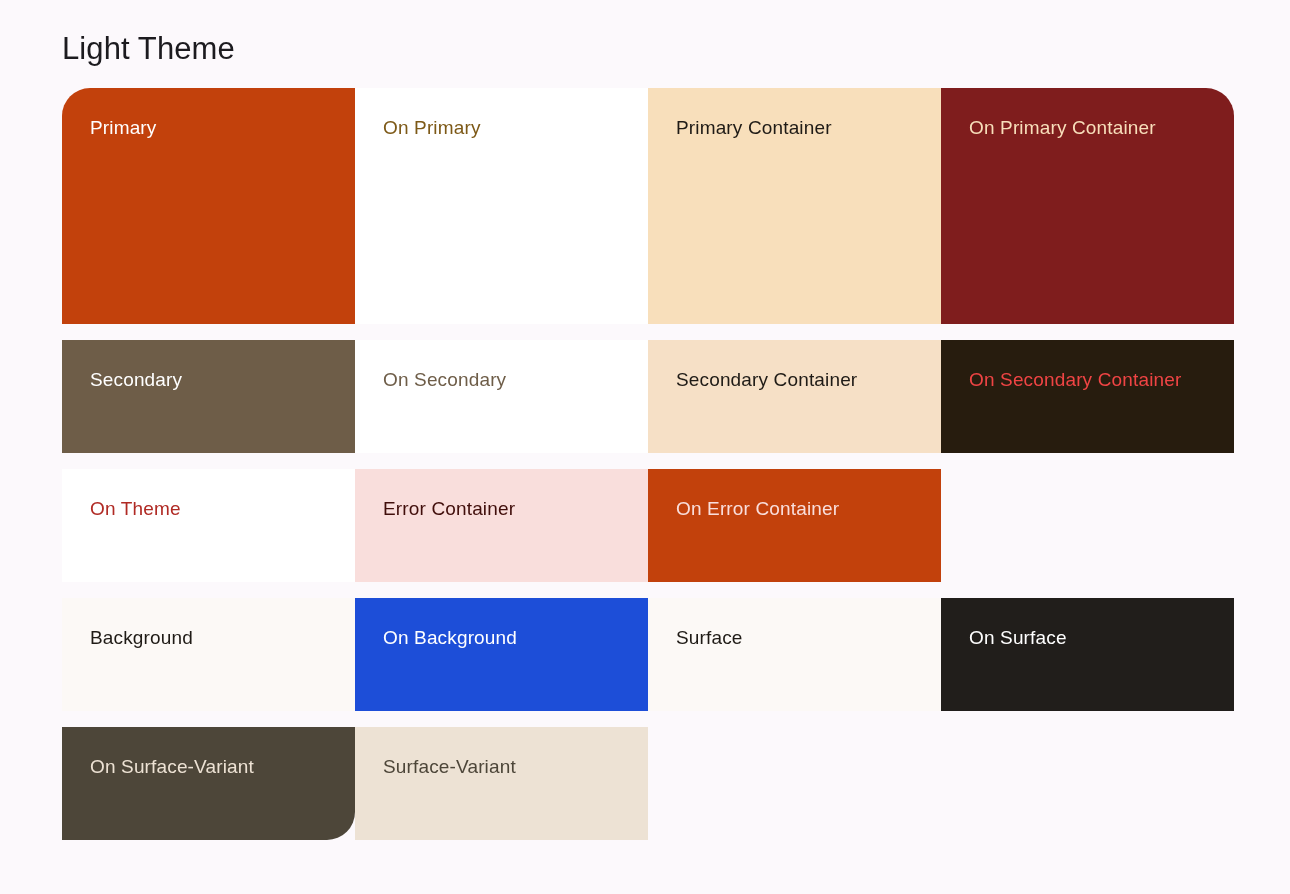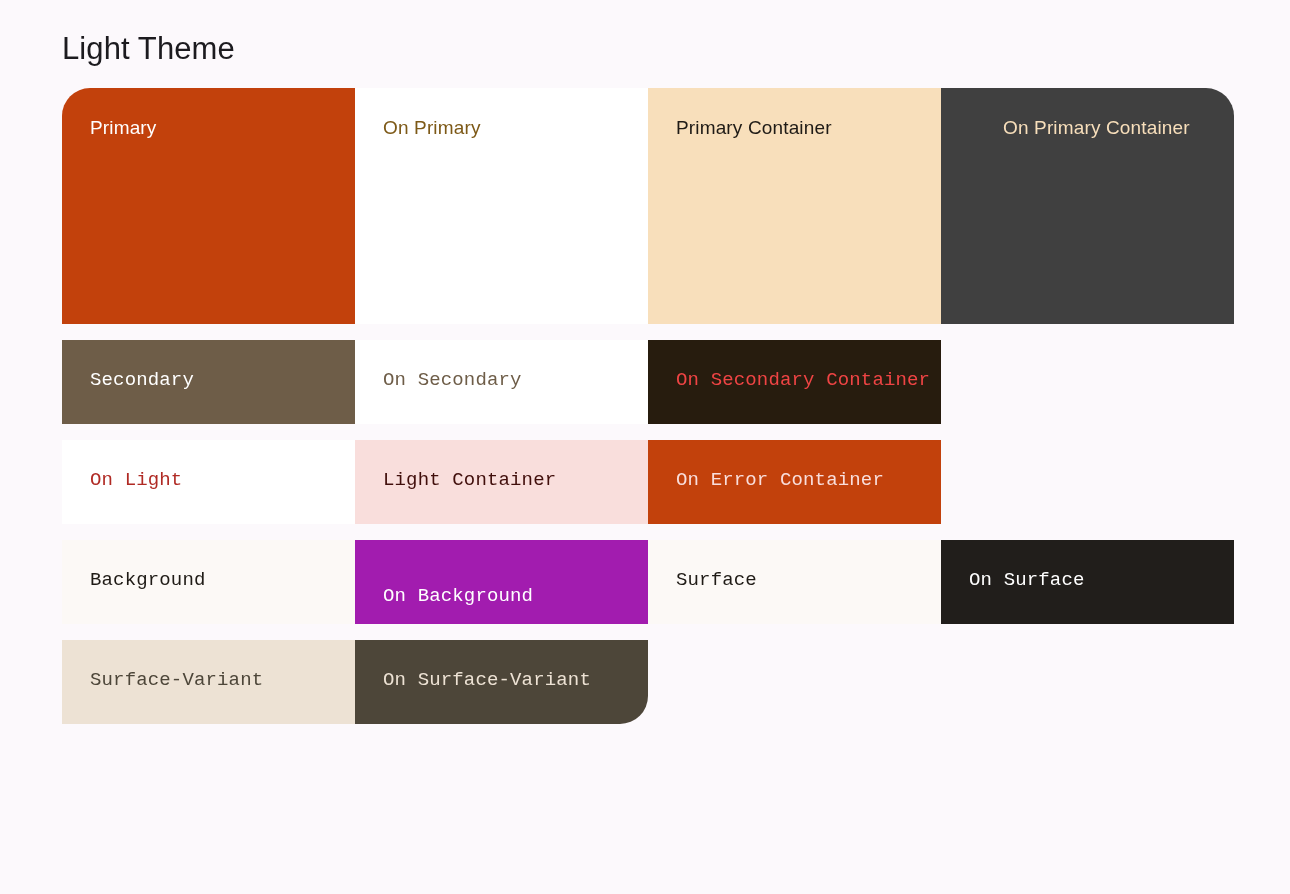--- a/index.html
+++ b/index.html
@@ -58,21 +58,21 @@
     font-size: 19px;
     font-weight: 400;
     line-height: 24px;
     letter-spacing: 0.15px;
     padding: 28px 0 0 28px;
     white-space: nowrap;
   }
 
   
   .row-tall  .cell { height: 236px; }
-  .row-std   .cell { height: 84px; font-family: Liberation Mono, monospace; }
+  .row-std   .cell { height: 113px; }
 
   
   .col-a { width: 293px; }
   .col-b { width: 293px; }
   .col-c { width: 293px; }
   .col-d { width: 293px; }
   .col-ab { width: 586px; }
 
   
   .rc-tl { border-top-left-radius: 28px; }
@@ -92,68 +92,71 @@
     <div class="row row-tall">
       <div class="cell col-a rc-tl" style="background: #c2410c;">
         <span class="cell-label" style="color: rgb(255, 255, 255);">Primary</span>
       </div>
       <div class="cell col-b" style="background: rgb(255, 255, 255);">
         <span class="cell-label" style="color: rgb(125, 89, 23);">On Primary</span>
       </div>
       <div class="cell col-c" style="background: rgb(248, 223, 187);">
         <span class="cell-label" style="color: rgb(31, 27, 22);">Primary Container</span>
       </div>
-      <div class="cell col-d rc-tr" style="background: #404040; padding-left: 34px;">
+      <div class="cell col-d rc-tr" style="background: #7f1d1d;">
         <span class="cell-label" style="color: rgb(248, 223, 187);">On Primary Container</span>
       </div>
     </div>
 
     <div class="row row-std">
       <div class="cell col-a" style="background: rgb(110, 93, 72);">
         <span class="cell-label" style="color: rgb(255, 255, 255);">Secondary</span>
       </div>
       <div class="cell col-b" style="background: rgb(255, 255, 255);">
         <span class="cell-label" style="color: rgb(110, 93, 72);">On Secondary</span>
       </div>
+      <div class="cell col-c" style="background: rgb(246, 224, 198);">
+        <span class="cell-label" style="color: rgb(31, 27, 22);">Secondary Container</span>
+      </div>
       <div class="cell col-d" style="background: rgb(39, 28, 14);">
         <span class="cell-label" style="color: #ef4444;">On Secondary Container</span>
       </div>
     </div>
 
 
     <div class="row row-std">
       <div class="cell col-b" style="background: rgb(255, 255, 255);">
-        <span class="cell-label" style="color: rgb(176, 42, 36);">On Light</span>
+        <span class="cell-label" style="color: rgb(176, 42, 36);">On Theme</span>
       </div>
       <div class="cell col-c" style="background: rgb(249, 222, 220);">
-        <span class="cell-label" style="color: rgb(65, 14, 11);">Light Container</span>
+        <span class="cell-label" style="color: rgb(65, 14, 11);">Error Container</span>
       </div>
       <div class="cell col-d" style="background: #c2410c;">
         <span class="cell-label" style="color: rgb(249, 222, 220);">On Error Container</span>
       </div>
     </div>
 
     <div class="row row-std">
       <div class="cell col-a" style="background: rgb(252, 249, 246);">
         <span class="cell-label" style="color: rgb(31, 27, 22);">Background</span>
       </div>
-      <div class="cell col-b" style="background: #a21caf; align-items: center;">
+      <div class="cell col-b" style="background: #1d4ed8;">
         <span class="cell-label" style="color: rgb(255, 255, 255);">On Background</span>
       </div>
       <div class="cell col-c" style="background: rgb(252, 249, 246);">
         <span class="cell-label" style="color: rgb(31, 27, 22);">Surface</span>
       </div>
       <div class="cell col-d" style="background: rgb(33, 30, 27);">
         <span class="cell-label" style="color: rgb(255, 255, 255);">On Surface</span>
       </div>
     </div>
 
     <div class="row row-std">
+      <div class="cell col-d rc-br" style="background: rgb(77, 70, 57);">
+        <span class="cell-label" style="color: rgb(237, 226, 212);">On Surface-Variant</span>
+      </div>
       <div class="cell col-c" style="background: rgb(237, 226, 212);">
         <span class="cell-label" style="color: rgb(77, 70, 57);">Surface-Variant</span>
-      </div>
-      <div class="cell col-d rc-br" style="background: rgb(77, 70, 57);">
-        <span class="cell-label" style="color: rgb(237, 226, 212);">On Surface-Variant</span>
       </div>
     </div>
 
   </div>
 </div>
 
 </body></html>

